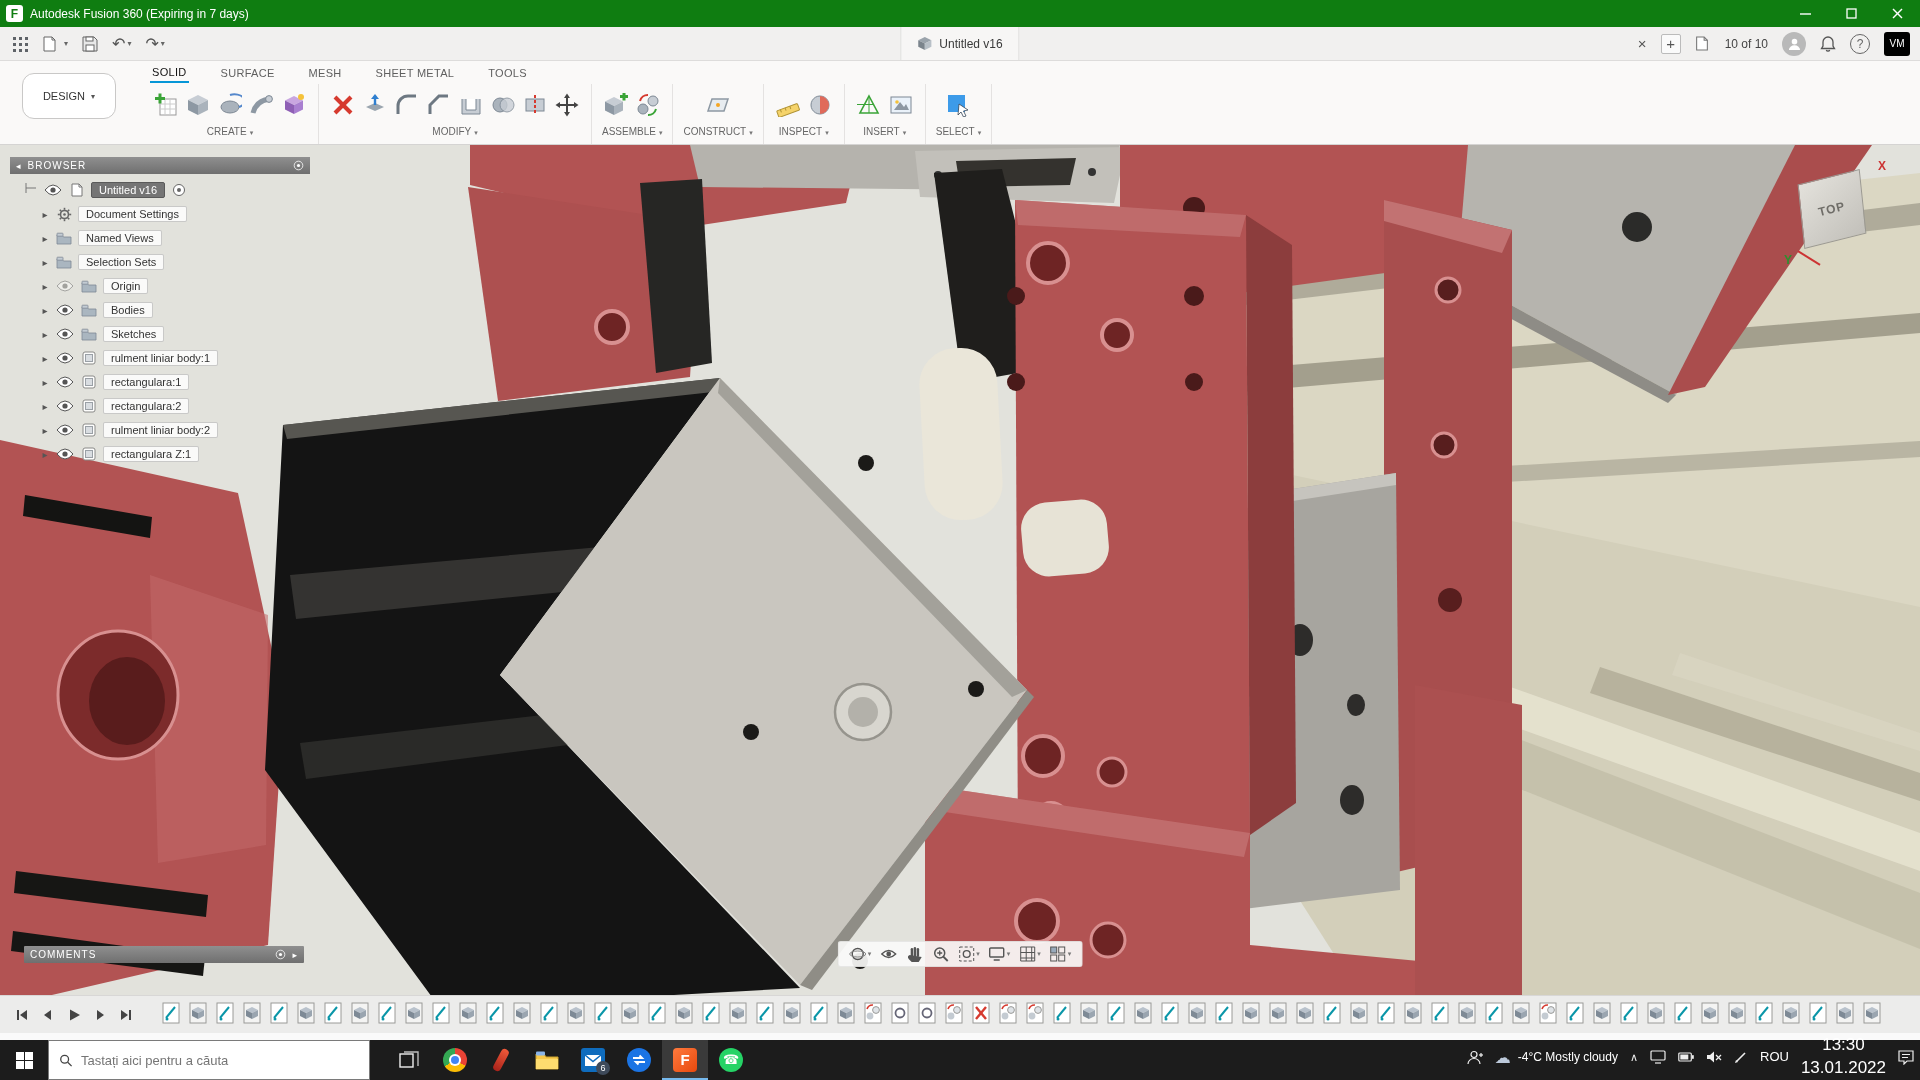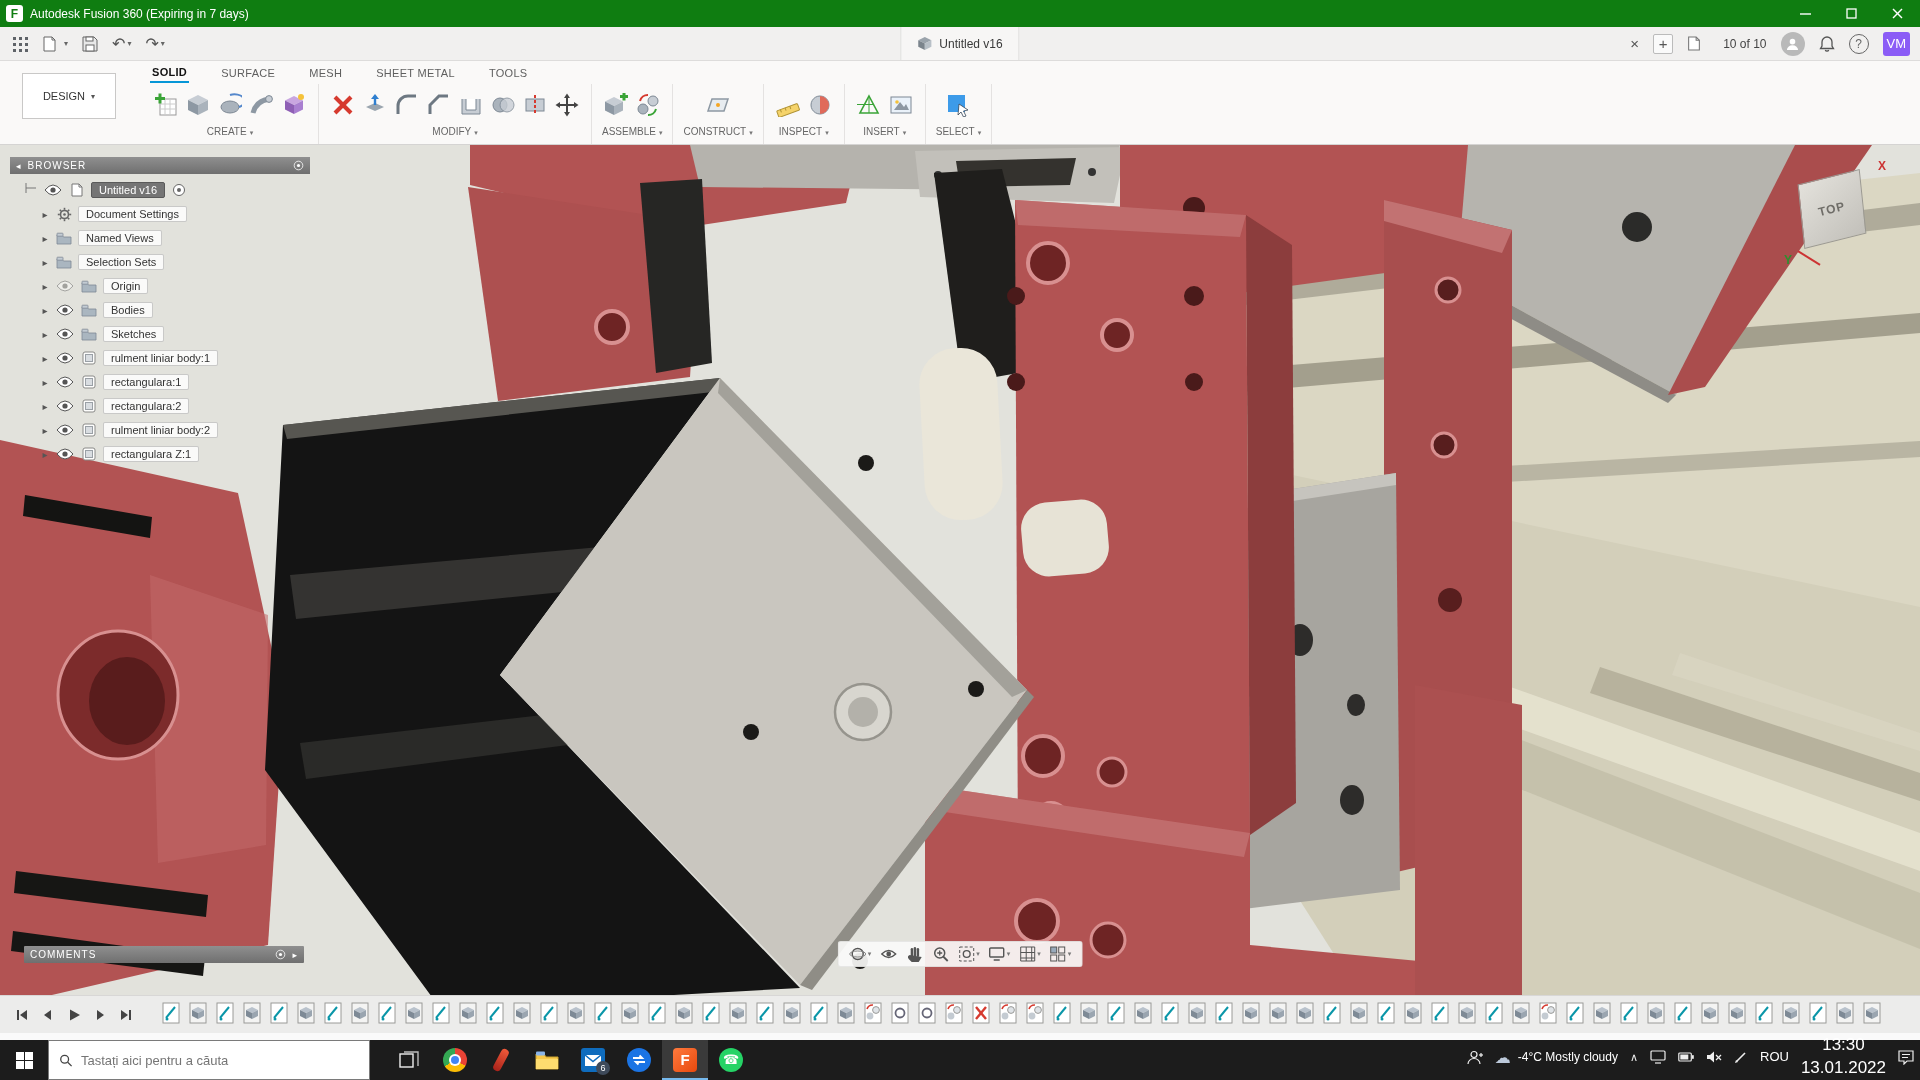--- a/index.html
+++ b/index.html
@@ -18,32 +18,32 @@
   
   .qat{position:absolute;top:27px;left:0;right:0;height:34px;background:#f1f0ef;border-bottom:1px solid #dddcdb;display:flex;align-items:center}
   .qat-left{display:flex;align-items:center;gap:14px;padding-left:12px}
   .qat-ic{display:flex;align-items:center;color:#555;cursor:pointer}
   .qat-ic .caret{font-size:8px;color:#666;margin-left:2px}
   .doc-tab{position:absolute;left:50%;transform:translateX(-50%);display:flex;align-items:center;gap:7px;height:100%;padding:0 16px;background:#f7f6f5;border-left:1px solid #e0dfde;border-right:1px solid #e0dfde}
   .doc-tab span{font-size:12px;color:#3a3a3a}
   .qat-right{margin-left:auto;display:flex;align-items:center;gap:14px;padding-right:10px}
   .xbtn{font-size:15px;color:#555;cursor:pointer}
   .plusbtn{font-size:15px;color:#555;border:1px solid #bbb;border-radius:2px;width:20px;height:20px;line-height:18px;text-align:center;background:#fafafa;cursor:pointer}
-  .version{display:flex;align-items:center;gap:22px;font-size:12px;color:#444;cursor:pointer}
+  .version{display:flex;align-items:center;gap:16px;font-size:12px;color:#444;cursor:pointer}
   .avatar{width:24px;height:24px;border-radius:50%;background:#b9b9b9;display:flex;align-items:center;justify-content:center;cursor:pointer}
   .help-circ{width:20px;height:20px;border-radius:50%;border:1.5px solid #666;color:#666;font-size:12px;display:flex;align-items:center;justify-content:center;cursor:pointer}
-  .vm-box{min-width:26px;height:24px;background:#8b5cf6;border-radius:3px;color:#fff;font-size:13px;display:flex;align-items:center;justify-content:center;padding:0 4px;cursor:pointer}
+  .vm-box{min-width:26px;height:24px;background:#000000;border-radius:3px;color:#fff;font-size:10px;display:flex;align-items:center;justify-content:center;padding:0 4px;cursor:pointer}
 
   
   .ribbon{position:absolute;top:61px;left:0;right:0;height:84px;background:#faf9f8;border-bottom:1px solid #d5d4d3}
-  .design-btn{position:absolute;left:22px;top:12px;width:94px;height:46px;background:#fff;border:1px solid #c9c8c7;border-radius:0;display:flex;align-items:center;justify-content:center;gap:6px;font-size:11px;color:#333;cursor:pointer}
+  .design-btn{position:absolute;left:22px;top:12px;width:94px;height:46px;background:#fff;border:1px solid #c9c8c7;border-radius:12px;display:flex;align-items:center;justify-content:center;gap:6px;font-size:11px;color:#333;cursor:pointer}
   .design-btn .caret{font-size:8px;color:#555}
   #ribbon-tabs{position:absolute;left:150px;top:0;height:23px;display:flex;align-items:center;gap:30px}
   .rtab{font-size:11px;color:#5f5f5f;letter-spacing:.3px;cursor:pointer;padding:3px 2px}
-  .rtab.active{color:#111;font-weight:bold;border-bottom:2px solid #0696d7}
+  .rtab.active{color:#111;font-weight:normal;border-bottom:2px solid #0696d7}
   #ribbon-groups{position:absolute;left:142px;top:23px;height:60px;display:flex}
   .rgroup{display:flex;flex-direction:column;align-items:center;padding:0 10px;border-right:1px solid #e4e2e1}
   .ricons{display:flex;align-items:center;gap:4px;height:42px}
   .ribtn{width:28px;height:28px;display:flex;align-items:center;justify-content:center;border-radius:2px;cursor:pointer}
   .rlabel{font-size:10px;color:#666;cursor:pointer}
   .rlabel .caret{font-size:7px;margin-left:3px;color:#777}
 
   
   .viewport{position:absolute;top:145px;left:0;width:1920px;height:850px;overflow:hidden}
   #scene{display:block}

